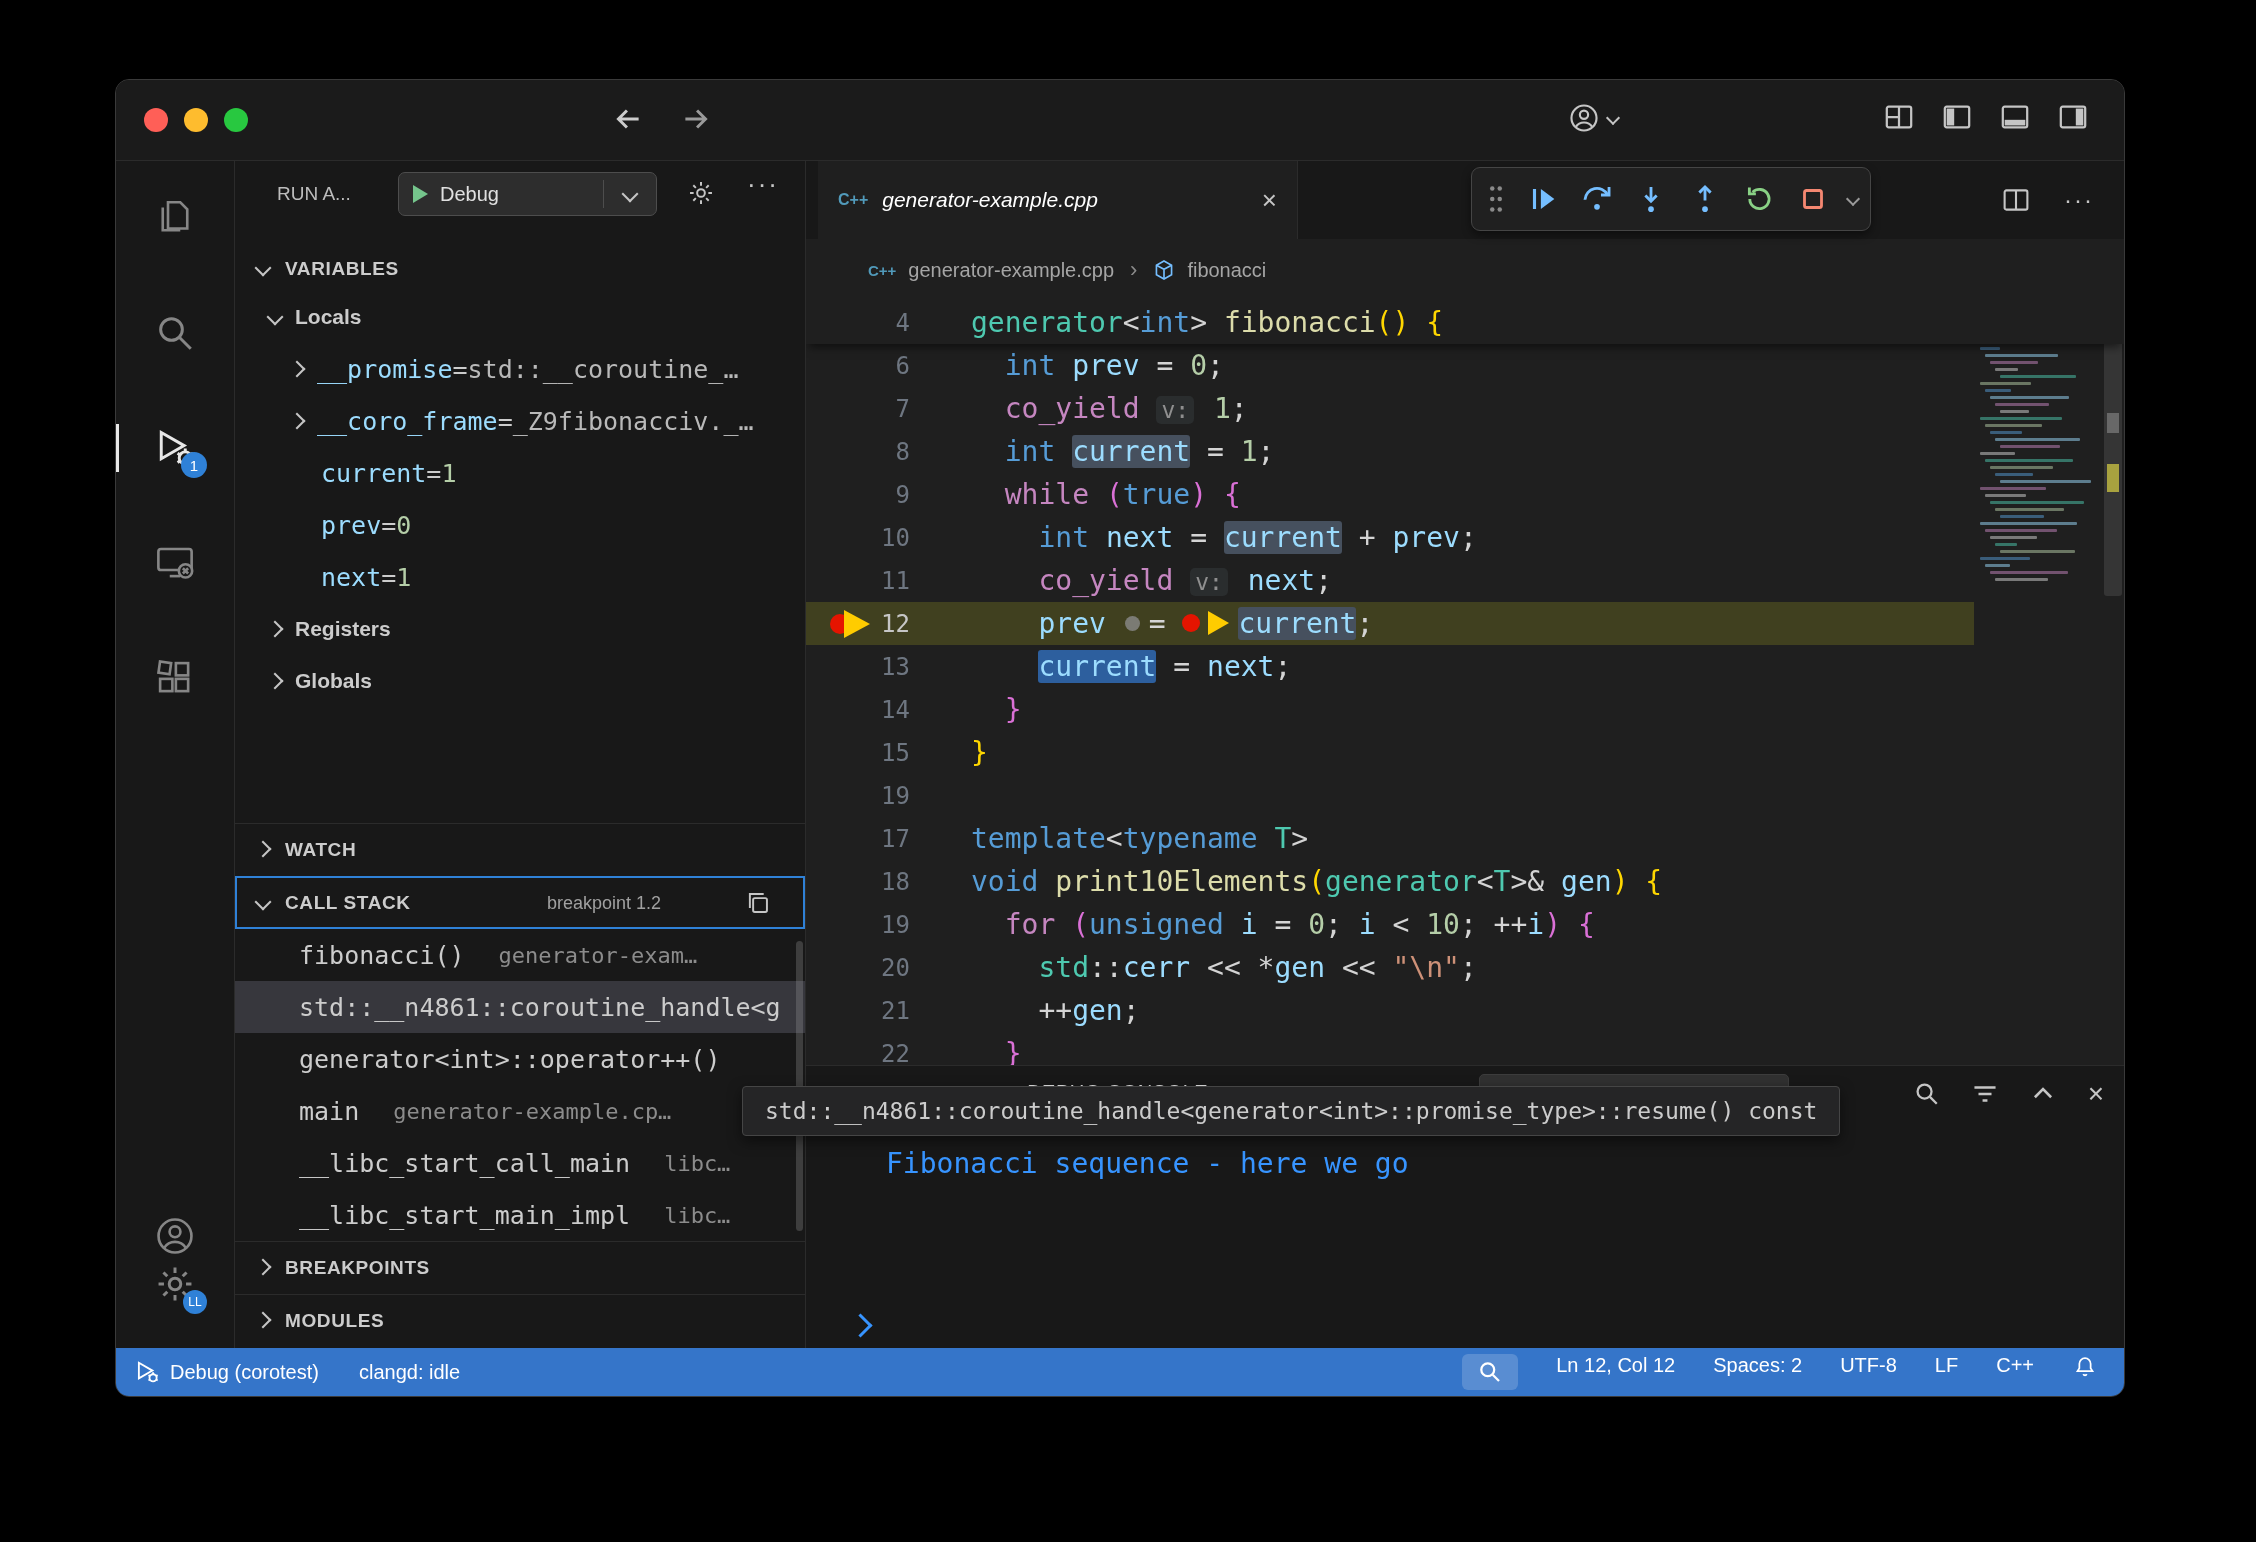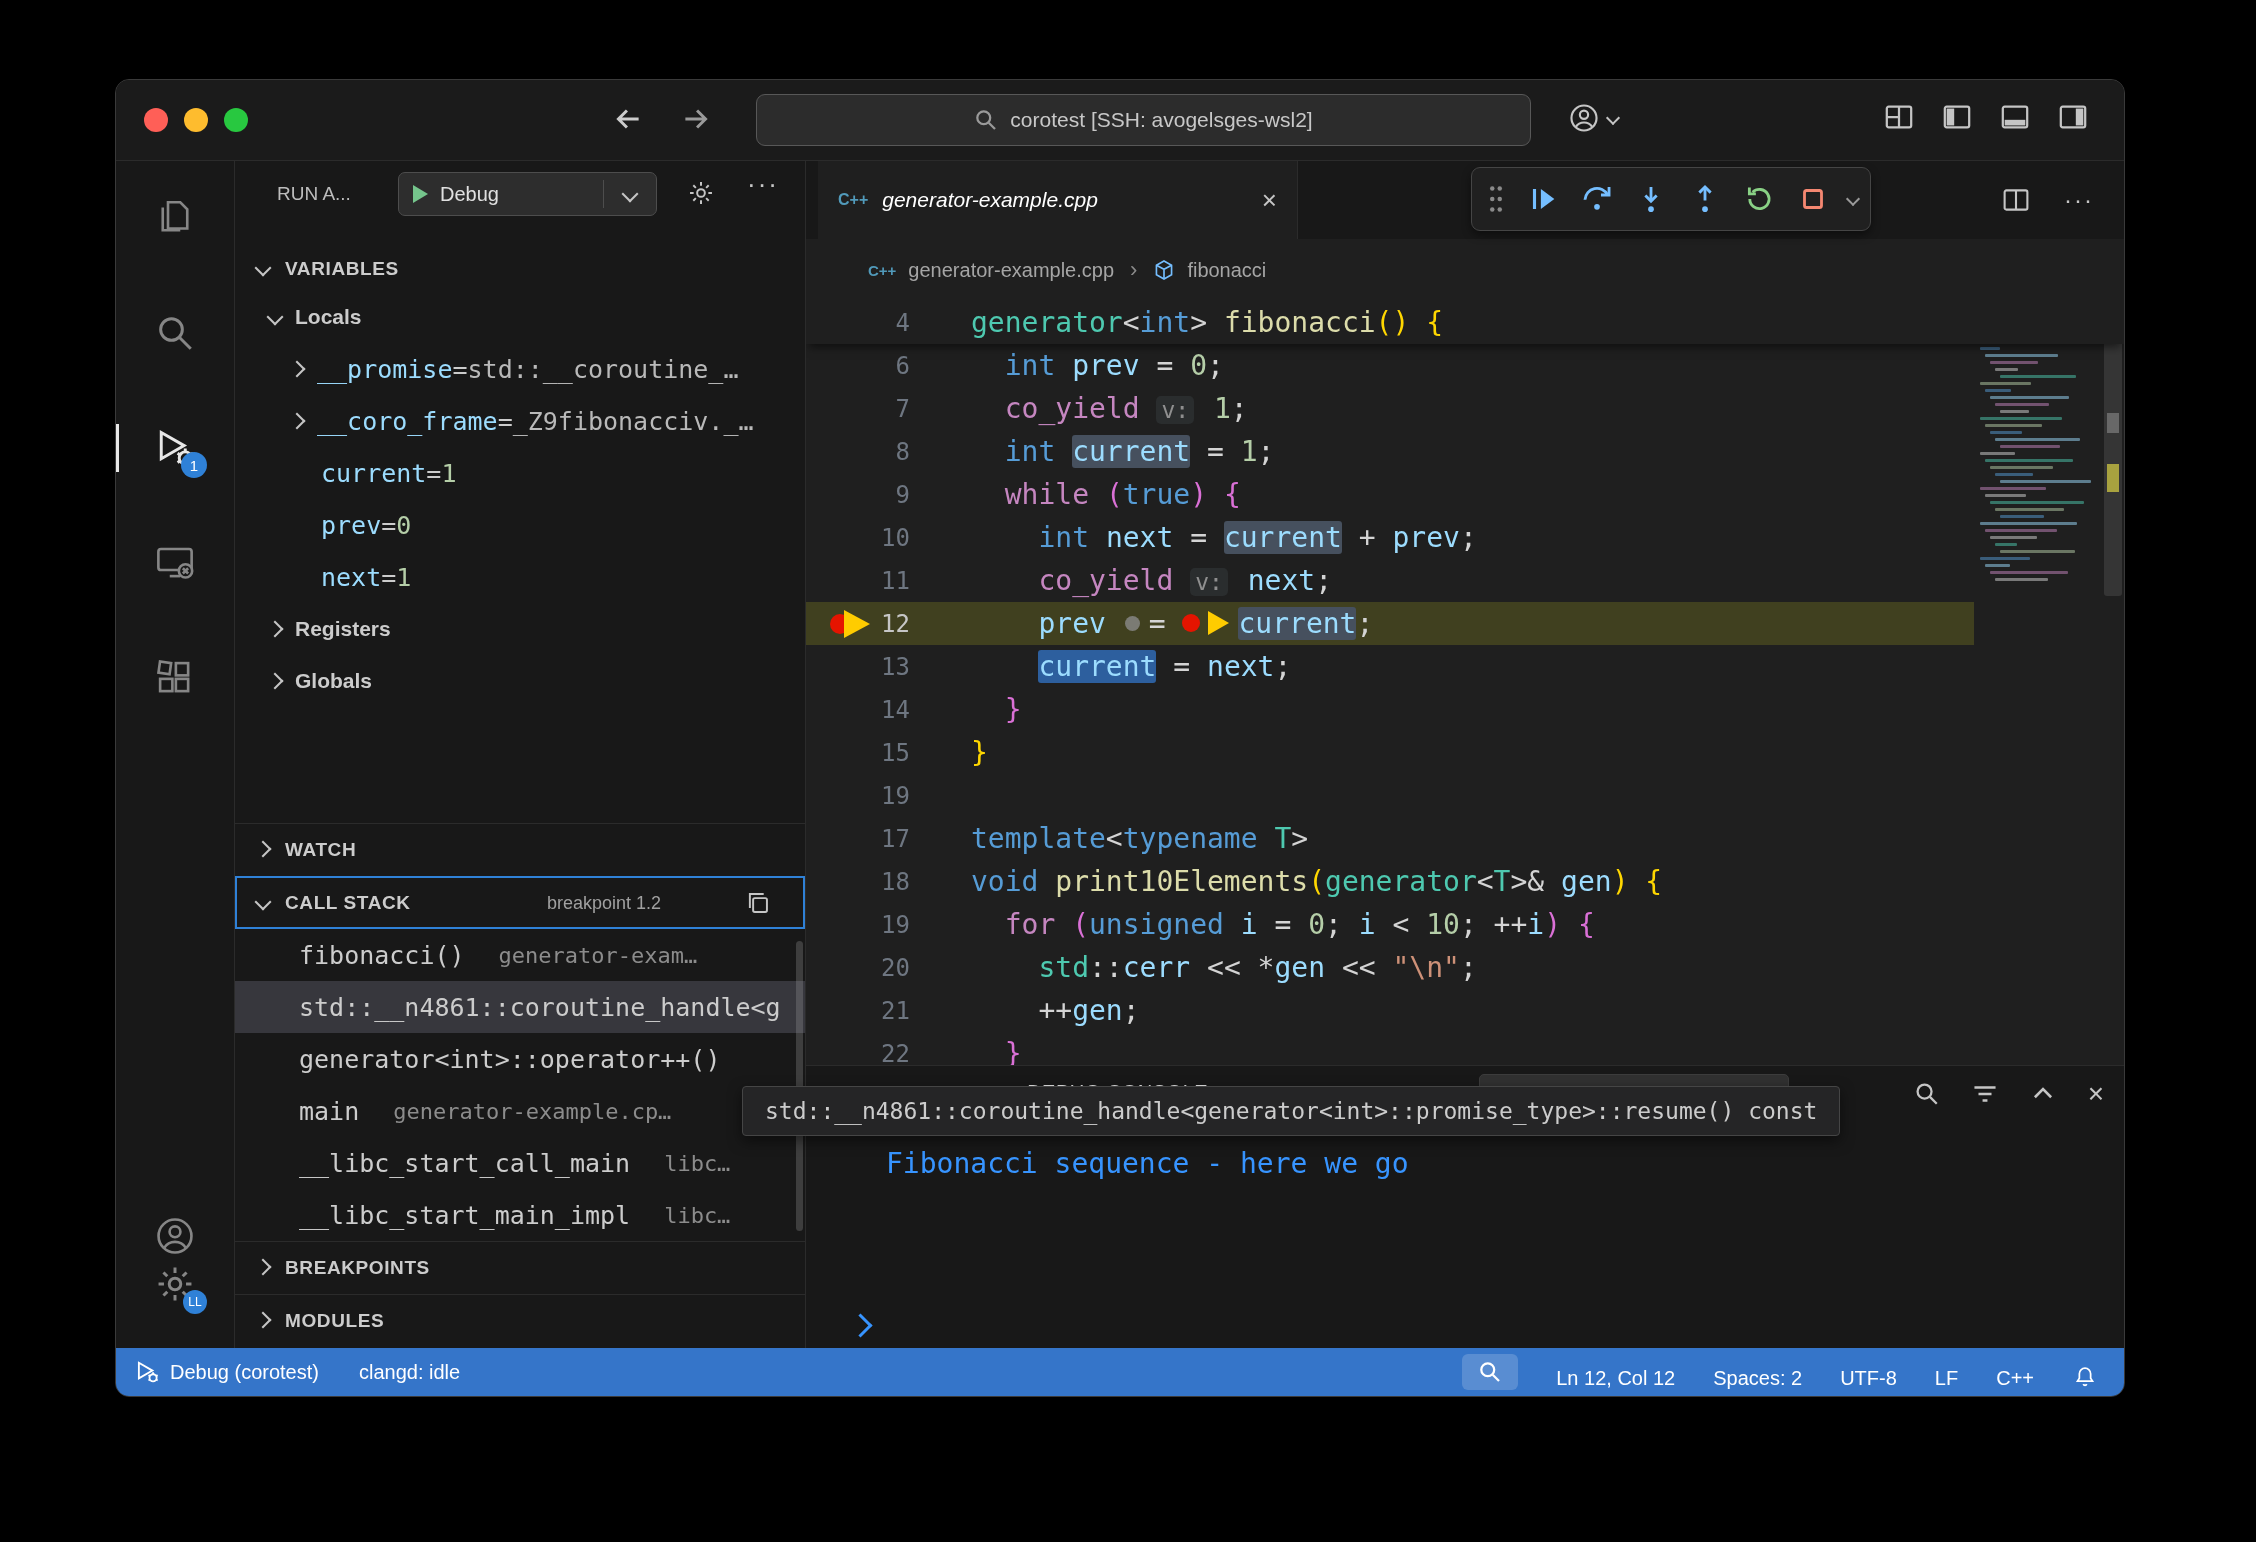--- a/index.html
+++ b/index.html
@@ -104,21 +104,21 @@
   .panel-tab{font-size:20px;letter-spacing:.5px;color:#9d9d9d;height:55px;display:flex;align-items:center;box-sizing:border-box;}
   .panel-tab.active{color:#e7e7e7;border-bottom:2px solid #d7d7d7;}
   .filter-box{position:absolute;right:335px;top:8px;width:310px;height:42px;background:#313131;border:1px solid #3c3c3c;border-radius:5px;box-sizing:border-box;color:#989898;font-size:19px;padding:0 12px;font-family:"Liberation Sans",sans-serif;}
   .filter-box::placeholder{color:#8f8f8f;}
   .panel-icons{position:absolute;right:20px;top:12px;display:flex;gap:32px;color:#c5c5c5;align-items:center;}
   .console-out{margin:26px 0 0 80px;font-family:"DejaVu Sans Mono",monospace;font-size:28px;color:#3794ff;}
   .prompt{position:absolute;left:46px;bottom:14px;width:14px;height:14px;border-right:3px solid #3794ff;border-bottom:3px solid #3794ff;transform:rotate(-45deg);}
   
   .statusbar{flex:0 0 48px;background:#3575c9;display:flex;align-items:center;color:#fff;font-size:20px;}
   .sb-left{display:flex;align-items:center;gap:40px;padding-left:18px;}
-  .sb-right{margin-left:auto;display:flex;align-items:flex-end;gap:38px;padding-right:26px;}
+  .sb-right{margin-left:auto;display:flex;align-items:flex-start;gap:38px;padding-right:26px;}
   .sb-item{display:flex;align-items:center;gap:10px;white-space:nowrap;}
   .zoom-box{width:56px;height:36px;background:rgba(255,255,255,.18);border-radius:6px;display:flex;align-items:center;justify-content:center;}
   
   .tooltip{position:absolute;left:742px;top:1086px;background:#252526;border:1px solid #454545;border-radius:4px;color:#cccccc;font-family:"DejaVu Sans Mono",monospace;font-size:23px;padding:11px 22px;white-space:nowrap;z-index:90;box-shadow:0 5px 14px rgba(0,0,0,.5);}
   svg{display:block;}
 </style>
 </head>
 <body>
 
 <div class="window">
@@ -133,29 +133,20 @@
       <span class="icon-btn">
         <svg width="34" height="34" viewBox="0 0 16 16" fill="none" stroke="currentColor" stroke-width="1.4">
             <path d="M13 8H3.5M7.5 4L3.5 8l4 4"></path>
           </svg>
       </span>
       <span class="icon-btn fwd">
         <svg width="34" height="34" viewBox="0 0 16 16" fill="none" stroke="currentColor" stroke-width="1.4">
             <path d="M3 8h9.5M8.5 4l4 4-4 4"></path>
           </svg>
       </span>
-    </div>
-    <div class="cmdcenter">
-      <span>
-        <svg width="24" height="24" viewBox="0 0 16 16" fill="none" stroke="#9a9a9a" stroke-width="1.5">
-            <circle cx="6.5" cy="6.5" r="4.3"></circle>
-            <line x1="9.8" y1="9.8" x2="14" y2="14"></line>
-          </svg>
-      </span>
-      <span>corotest [SSH: avogelsges-wsl2]</span>
     </div>
     <div class="accounts">
       <span>
         <svg width="32" height="32" viewBox="0 0 24 24" fill="none" stroke="currentColor" stroke-width="1.6">
             <circle cx="12" cy="12" r="9.4"></circle>
             <circle cx="12" cy="9.6" r="3.1"></circle>
             <path d="M5.8 18.8a7.3 7.3 0 0 1 12.4 0"></path>
           </svg>
       </span>
       <span class="chev" style="width:8px;height:8px;"></span>

